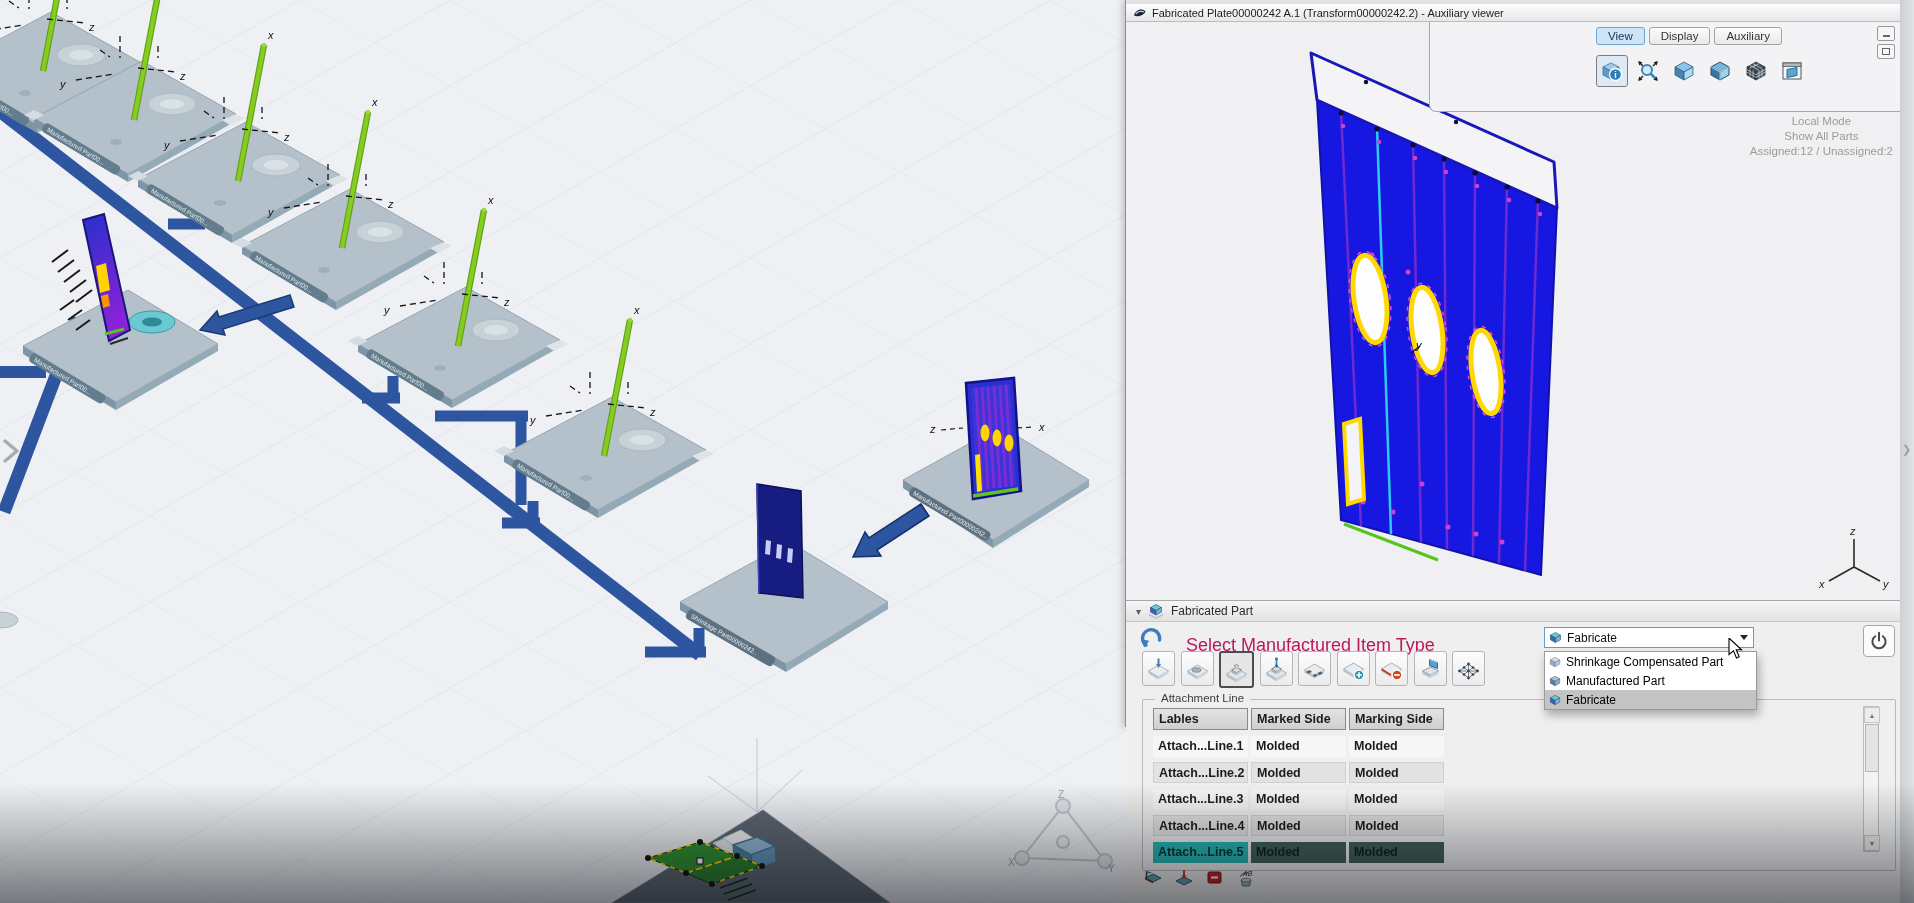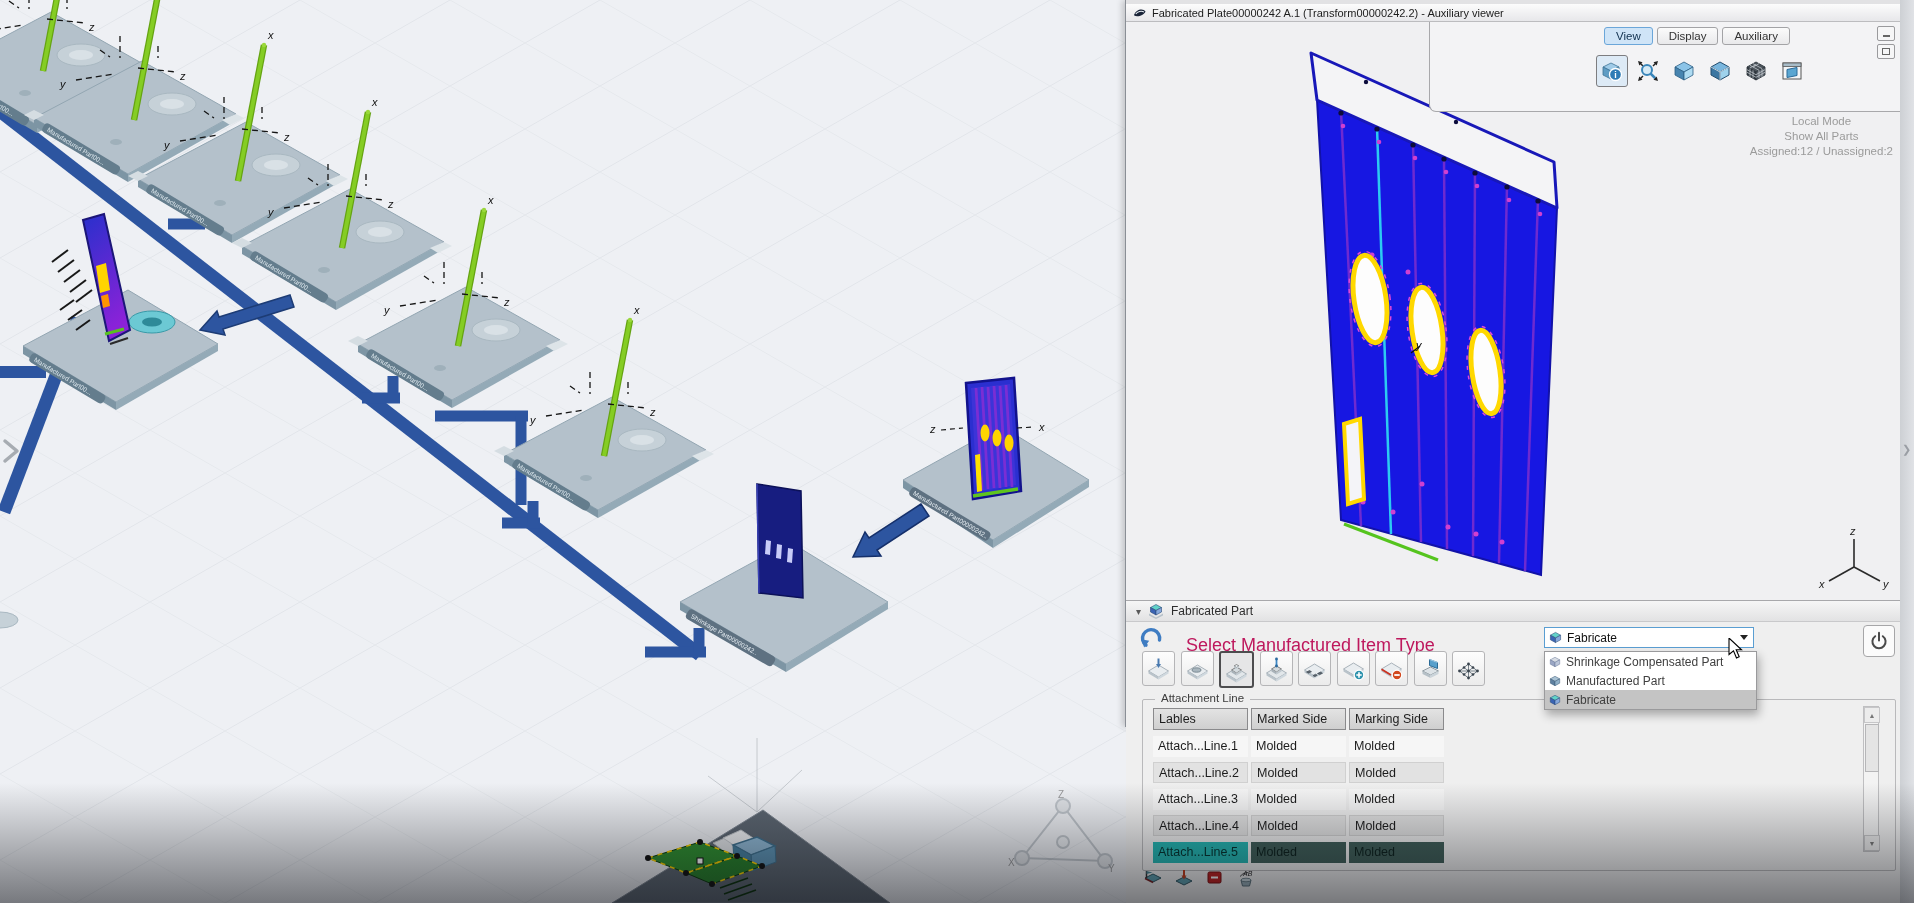--- a/index.html
+++ b/index.html
@@ -17,21 +17,21 @@
   #aux-title{height:17px;background:linear-gradient(#fcfcfc,#e7e7ea);border-bottom:1px solid #bcbcbf;
              display:flex;align-items:center;gap:5px;padding-left:6px;font-size:11px;color:#1c1c1c;}
   #aux-viewer{position:absolute;left:0;top:22px;width:775px;height:578px;background:#f0f0f2;overflow:hidden;}
 
   
   #tool-box{position:absolute;left:303px;top:0;width:472px;height:89px;background:#f3f3f5;
             border-left:1px solid #a8a8ab;border-bottom:1px solid #a8a8ab;border-radius:0 0 0 7px;}
   #tabs{position:absolute;left:166px;top:5px;display:flex;gap:4px;}
   .tab{padding:2px 11px;font-size:11.5px;color:#333;border:1px solid #a3a3a6;border-radius:3px;
        background:linear-gradient(#fbfbfb,#e9e9eb);}
-  .tab.active{background:#cfe4f7;border-color:#6ba6d9;color:#11314f;margin-left:8px;}
+  .tab.active{background:#cfe4f7;border-color:#6ba6d9;color:#11314f;}
   #aux-icons{position:absolute;left:166px;top:33px;display:flex;gap:4px;}
   .aux-ic{width:30px;height:30px;display:flex;align-items:center;justify-content:center;border:1px solid transparent;border-radius:3px;}
   .aux-ic.pressed{border-color:#7d7d80;background:#ddeaf6;}
   #win-btns{position:absolute;right:7px;top:4px;display:flex;flex-direction:column;gap:3px;}
   .win-btn{width:16px;height:13px;border:1px solid #9a9a9d;border-radius:2px;background:#f6f6f7;
            display:flex;align-items:center;justify-content:center;}
   .glyph-min{width:7px;height:2px;background:#666;margin-top:5px;}
   .glyph-max{width:6px;height:5px;border:1.5px solid #666;}
 
   #status{position:absolute;right:8px;top:92px;text-align:center;font-size:11.5px;color:#9b9b9b;line-height:15px;}
@@ -50,40 +50,40 @@
   #power-btn{position:absolute;left:737px;top:24px;width:30px;height:30px;border:1px solid #a6a6a8;border-radius:4px;
              background:#fbfbfb;display:flex;align-items:center;justify-content:center;}
   #type-icons{position:absolute;left:16px;top:50px;display:flex;gap:5.5px;}
   .type-ic{width:31px;height:33px;border:1px solid #b5b5b7;border-radius:3px;background:linear-gradient(#fdfdfd,#ebebeb);
            display:flex;align-items:center;justify-content:center;}
   .type-ic.selected{border:2px solid #4d4d4f;background:#e6e6e7;}
 
   #attach-group{position:absolute;left:16px;top:98px;width:752px;height:170px;border:1px solid #b9b9bb;border-radius:2px;}
   #attach-label{position:absolute;left:12px;top:-8px;background:#efefef;padding:0 6px;font-size:11.5px;color:#3c3c3c;}
   #attach-table{position:absolute;left:10px;top:8px;}
-  .trow{display:flex;gap:3px;margin-bottom:5.5px;}
+  .trow{display:flex;gap:3px;margin-bottom:5.5px;font-weight:bold;}
   .tcell{width:95px;height:21px;font-size:12.5px;line-height:21px;padding-left:5px;box-sizing:border-box;color:#1c1c1c;}
   .thead .tcell{background:linear-gradient(#e3e3e3,#cfcfcf);border:1px solid #8a8a8c;height:22px;line-height:20px;}
   #trows{height:130px;overflow:hidden;}
   .r-odd  .tcell{background:#f6f6f6;}
   .r-even .tcell{background:#e2e2e2;border:1px solid #d0d0d0;}
   .r-sel .tcell{background:#3f5e58;color:#0c211d;}
   .r-sel .tcell:first-child{background:#24b6b2;color:#04322f;}
 
   #table-scroll{position:absolute;left:737px;top:105px;width:16px;height:146px;border:1px solid #bfbfc1;background:#f3f3f3;box-sizing:border-box;}
   .sc-arrow{position:absolute;left:0;width:14px;height:14px;background:#ececec;border:1px solid #c6c6c8;
             display:flex;align-items:center;justify-content:center;font-size:7px;color:#777;}
   #sc-thumb{position:absolute;left:1px;top:17px;width:12px;height:46px;background:#e4e4e4;border:1px solid #b6b6b8;}
 
   #footer-icons{position:absolute;left:16px;top:267px;display:flex;gap:9px;}
 
   
   #dd-popup{position:absolute;left:418px;top:50px;width:211px;background:#fff;border:1px solid #9a9a9c;
             box-shadow:2px 5px 9px rgba(0,0,0,.3);z-index:5;}
-  .dd-item{height:19px;display:flex;align-items:center;gap:5px;padding-left:4px;font-size:12px;color:#404040;text-align:right;}
+  .dd-item{height:19px;display:flex;align-items:center;gap:5px;padding-left:4px;font-size:12px;color:#000000;text-align:right;}
   .dd-item.hl{background:#c4c4c4;}
 
   #cursor{position:absolute;left:602px;top:37px;z-index:8;}
 
   
   #margin-strip{position:absolute;left:1900px;top:0;width:14px;height:903px;z-index:3;
                 background:linear-gradient(to right,#cdd0d4,#e0e2e6);}
   #right-chevron{position:absolute;left:2px;top:443px;color:#9a9ea4;font-size:11px;}
 
   

